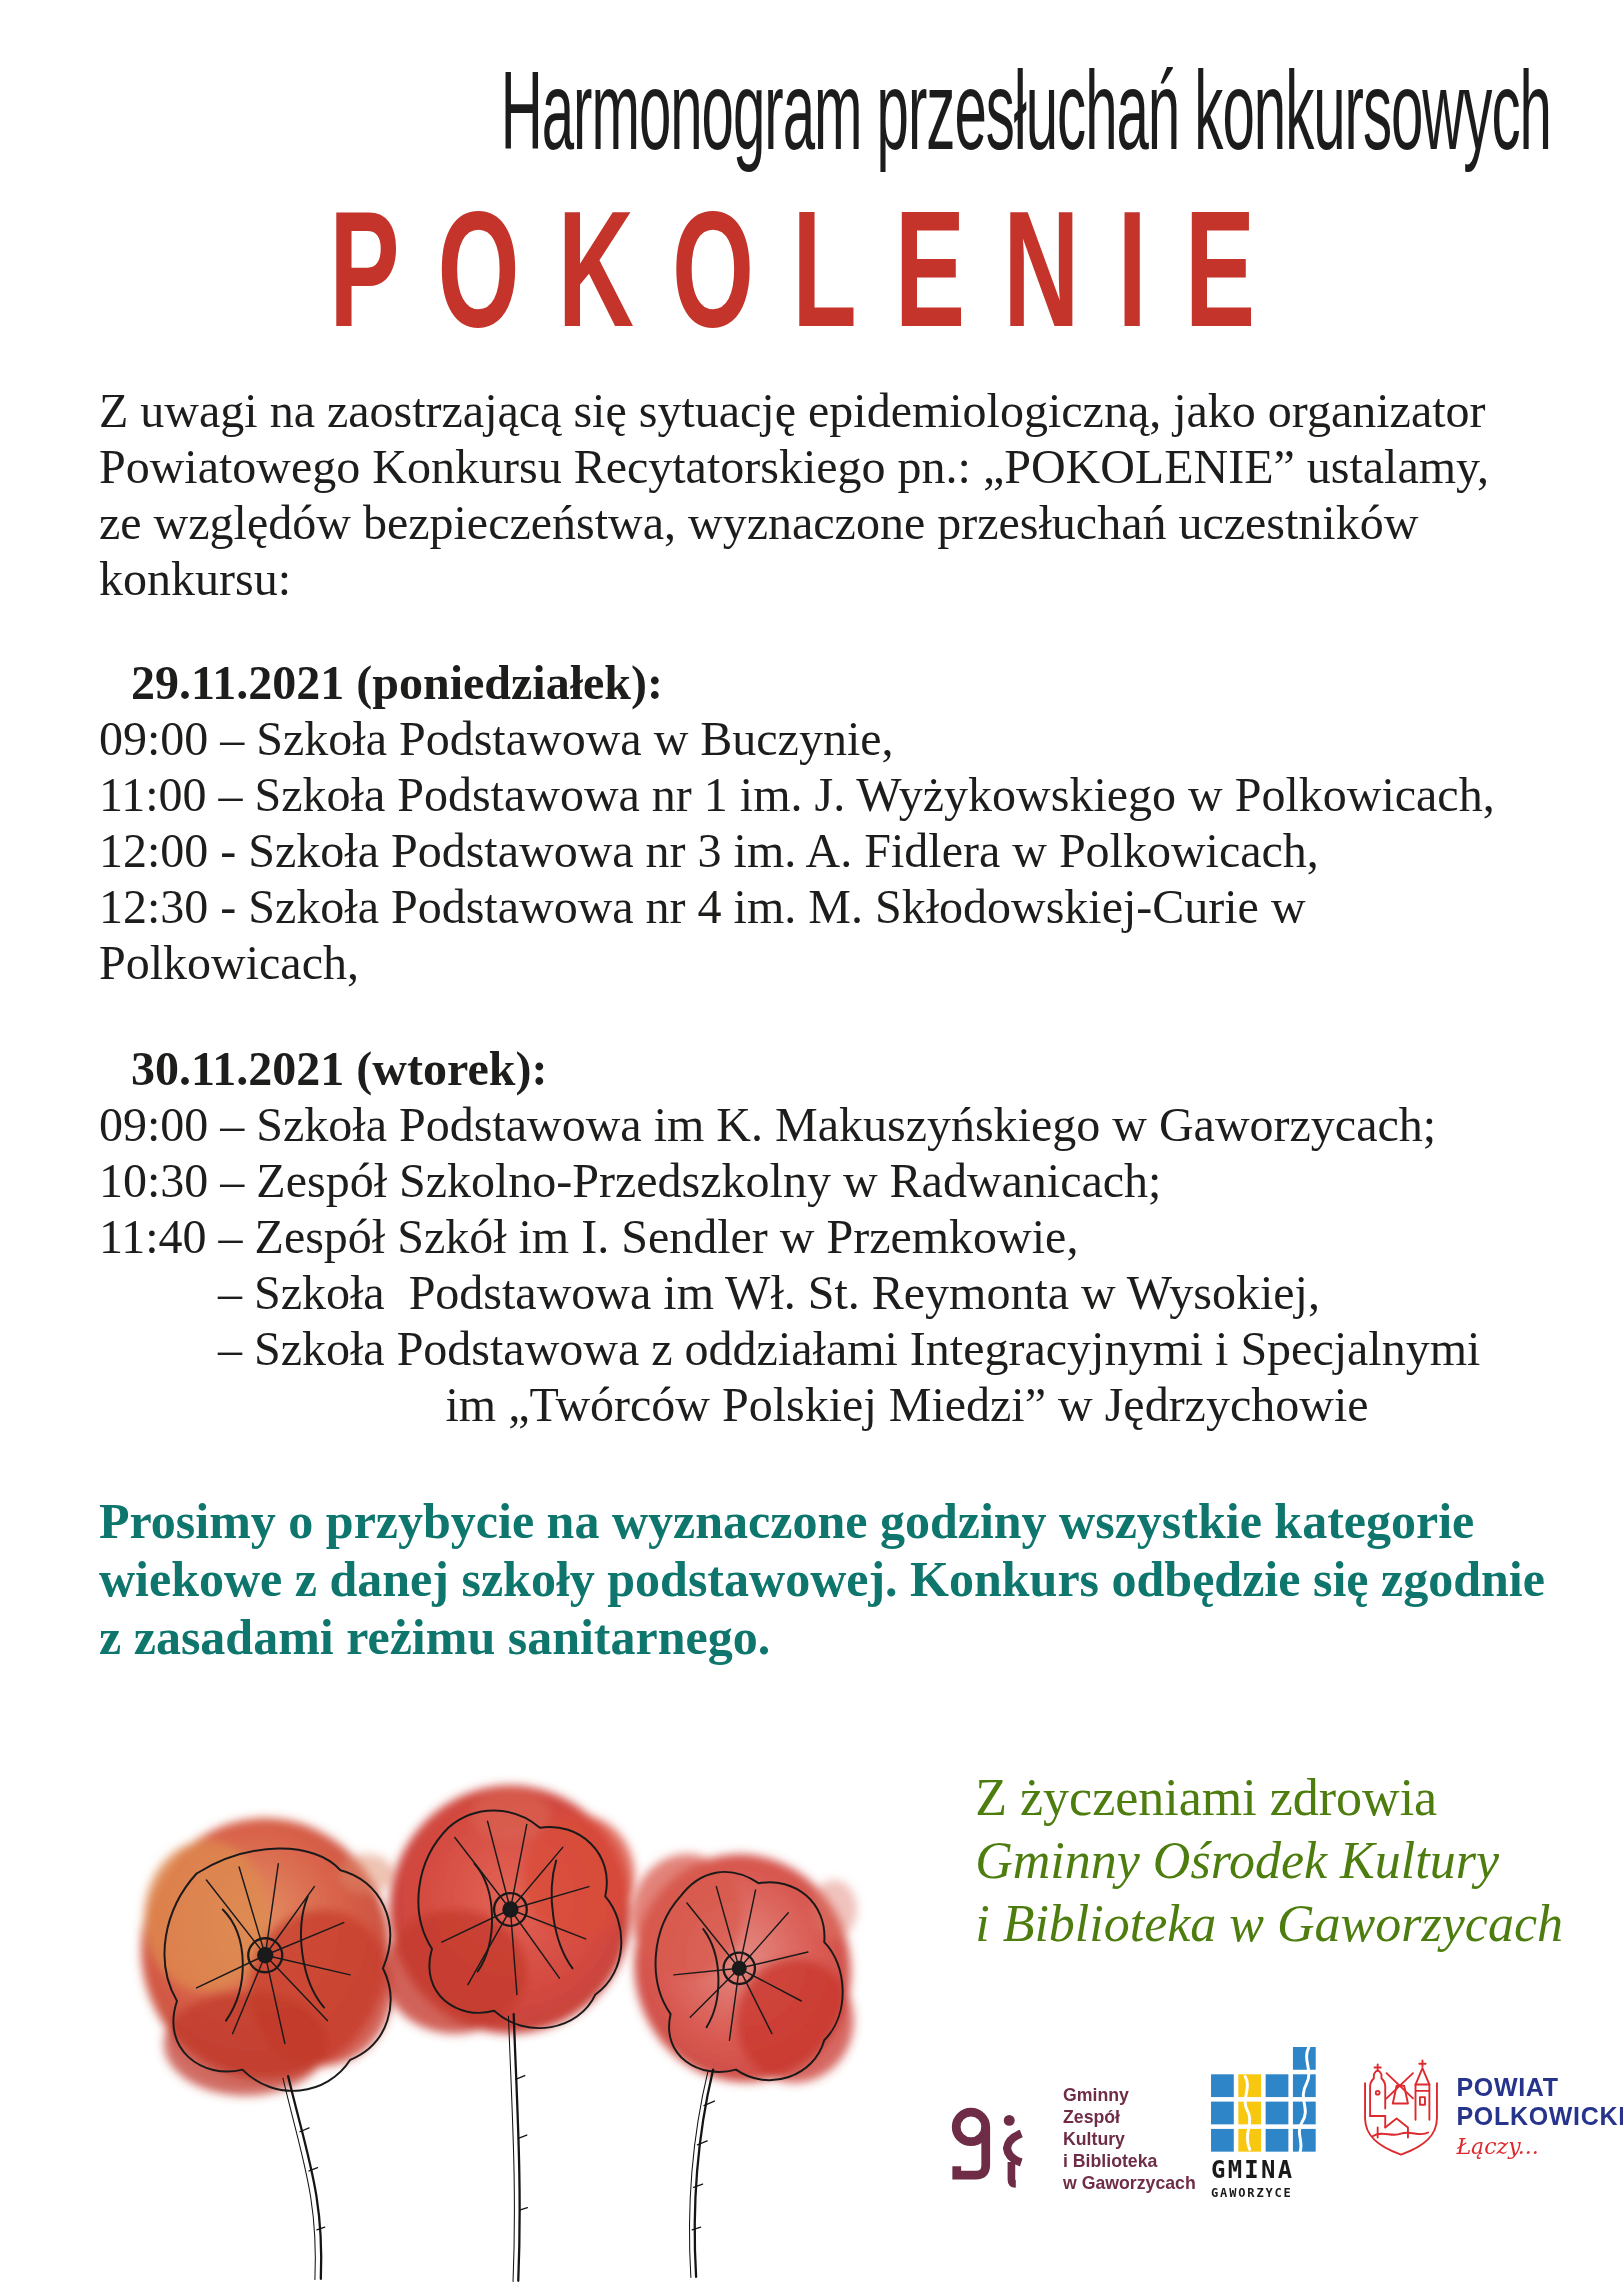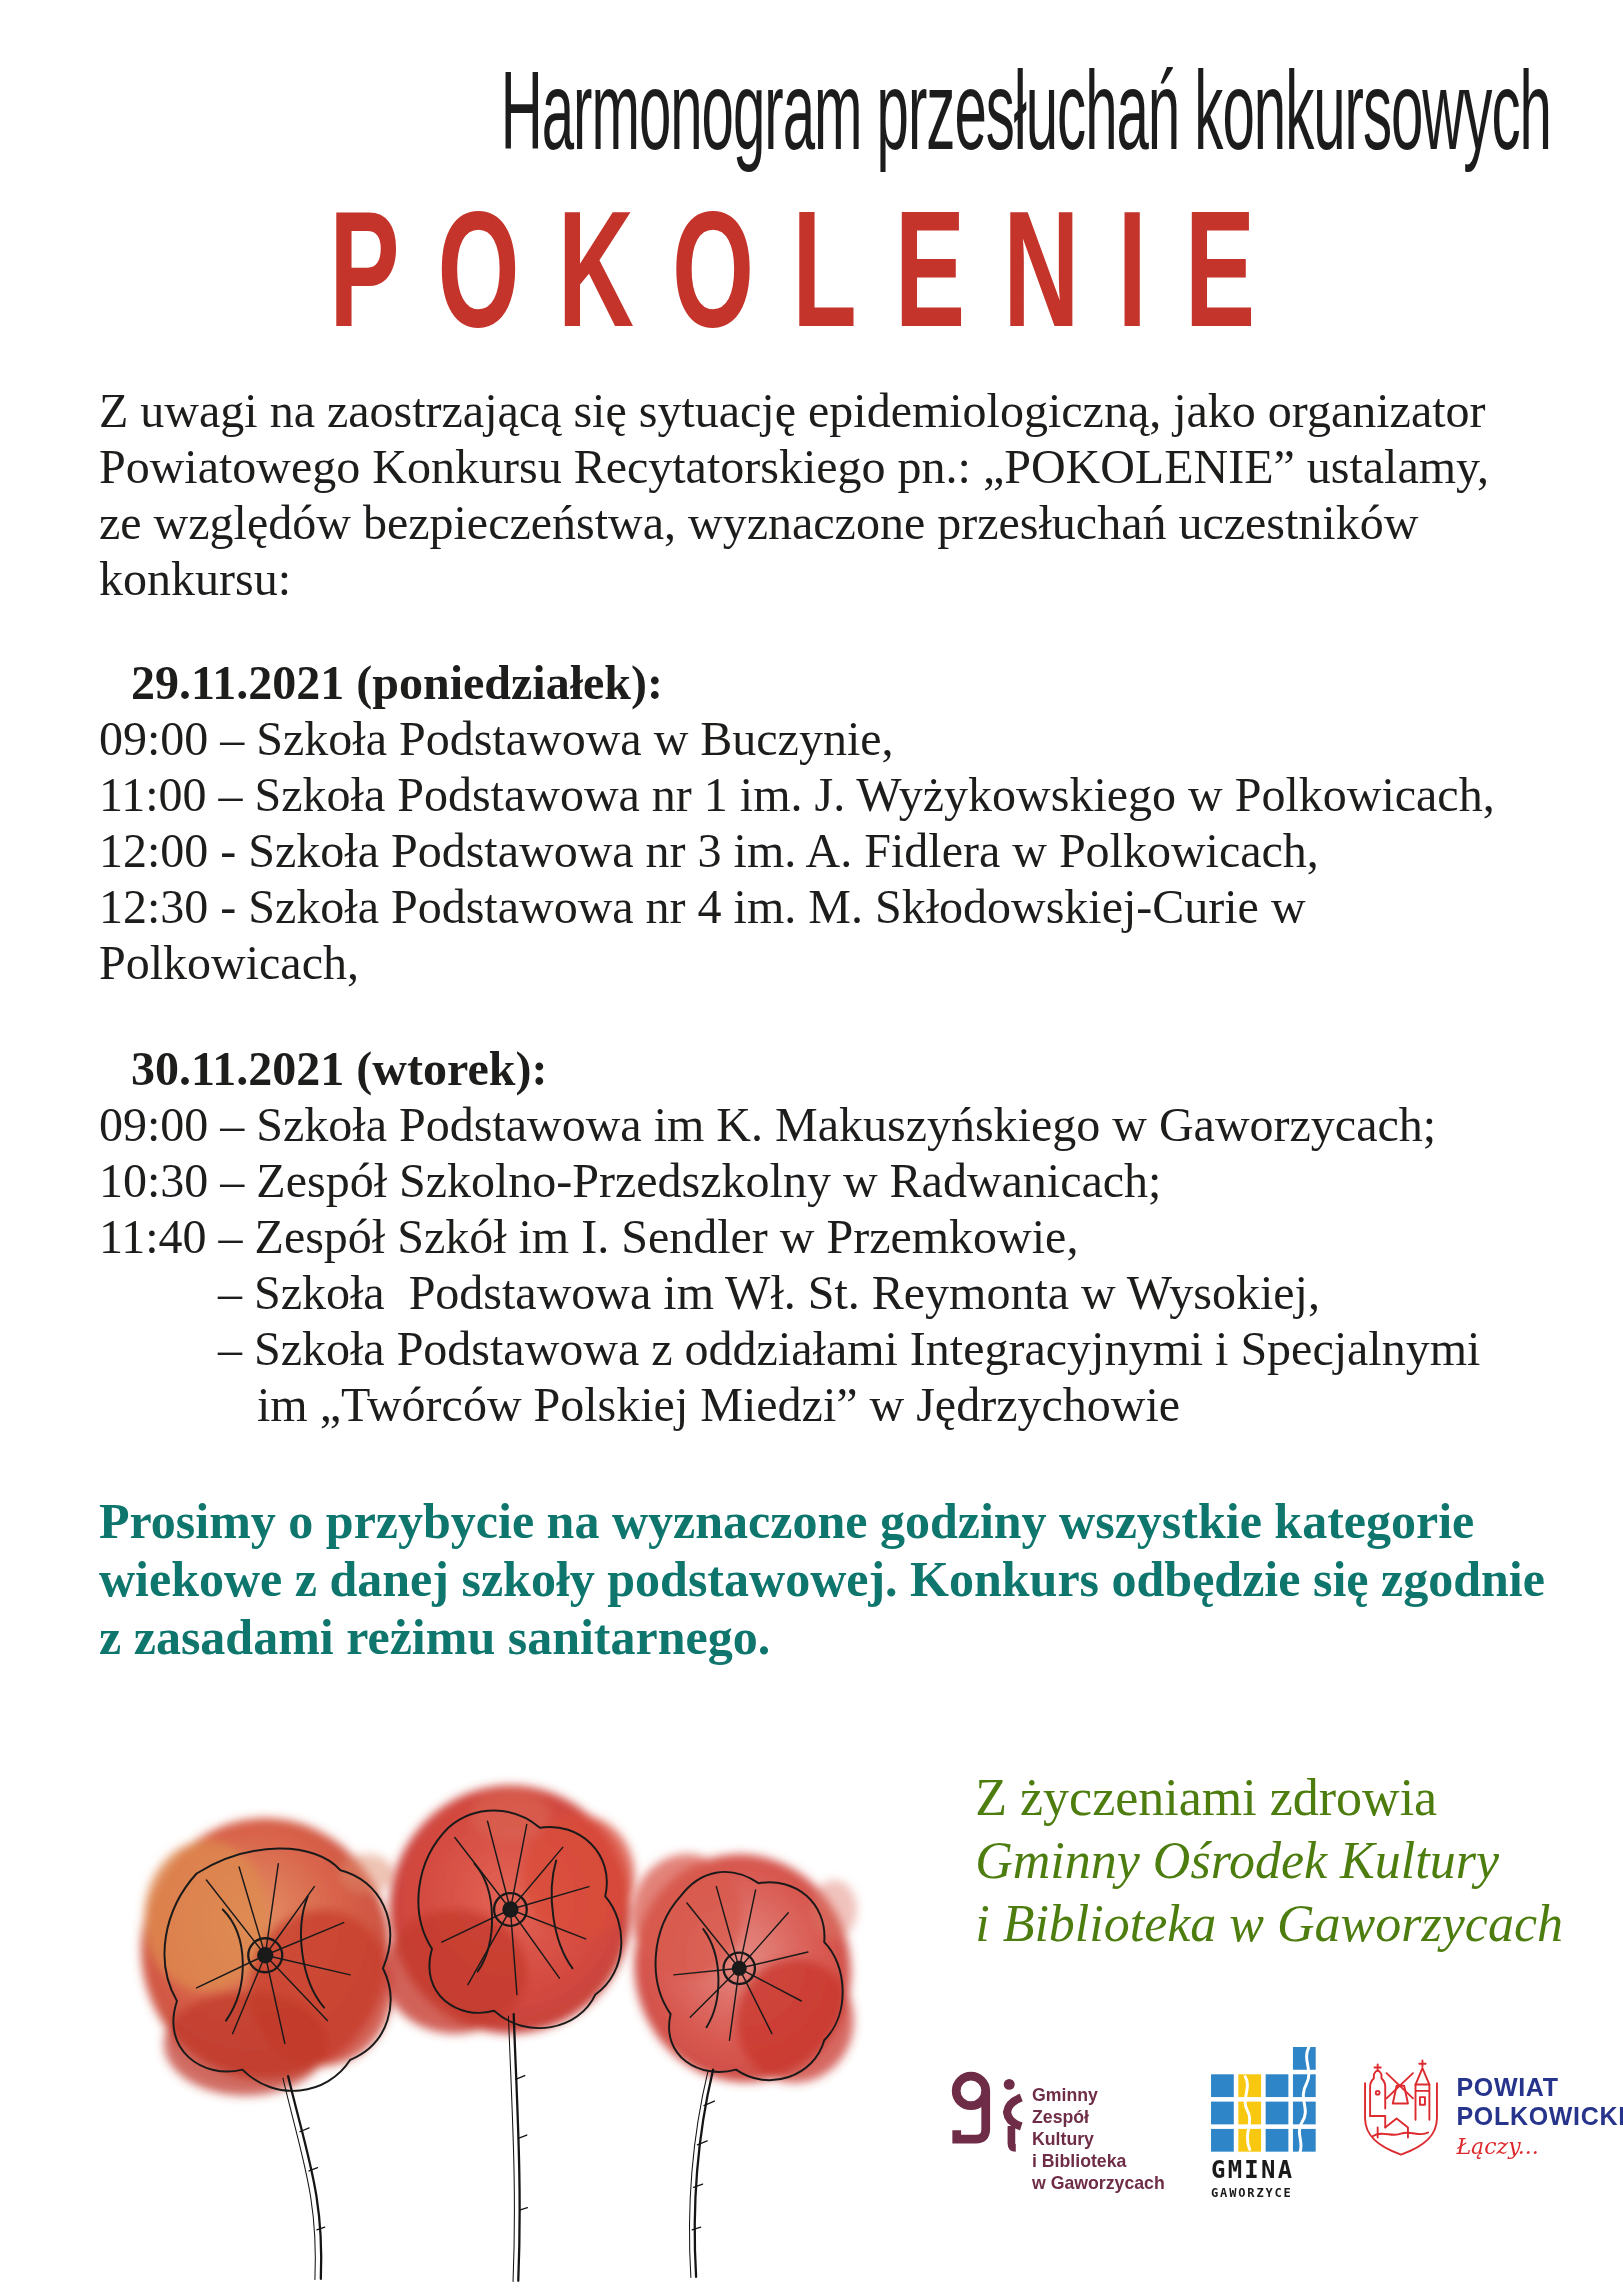--- a/index.html
+++ b/index.html
@@ -18,35 +18,35 @@
       transform:scaleX(0.64);transform-origin:50% 0;white-space:nowrap;}
 
   
   .content{position:absolute;left:99px;top:383px;width:1458px;
       font-size:48px;line-height:56px;}
   .line{white-space:pre;}
   .sched1{margin-top:48px;}
   .sched2{margin-top:50px;}
   .heading{font-weight:700;margin-left:32px;}
   .ind1{margin-left:119px;}
-  .ind2{margin-left:158px;}
+  .ind2{margin-left:158px;text-align:center;}
   .notice{margin-top:59px;font-weight:700;color:#0f766e;
       font-size:50px;line-height:58px;}
 
   
   .closing{position:absolute;right:60px;top:1766px;text-align:left;
       font-size:52px;line-height:63px;color:#4d7c0f;}
   .closing .it{font-style:italic;}
 
   
   .poppies{position:absolute;left:92px;top:1713px;}
 
   
   .logos{position:absolute;left:948px;top:2047px;width:615px;height:157px;}
-  .gok{position:absolute;left:0;top:13px;display:flex;gap:2px;align-items:flex-start;}
+  .gok{position:absolute;left:0;top:13px;display:flex;gap:33px;align-items:flex-end;}
   .gok-text{font-family:"Liberation Sans",sans-serif;font-weight:700;
       font-size:17.7px;line-height:22px;color:#6E2C47;padding-top:23.5px;}
   .gmina{position:absolute;left:255px;top:0;}
   .powiat{position:absolute;left:412px;top:9.2px;display:flex;gap:14.4px;align-items:flex-start;}
   .powiat-text{font-family:"Liberation Sans",sans-serif;padding-top:17px;}
   .powiat-text .l{font-weight:700;font-size:25px;line-height:29px;color:#27348B;letter-spacing:0.7px;}
   .powiat-text .tag{font-family:"DejaVu Serif",serif;font-style:italic;
       font-size:22px;color:#DD2A2E;margin-top:2.6px;}
 </style>
 </head>

